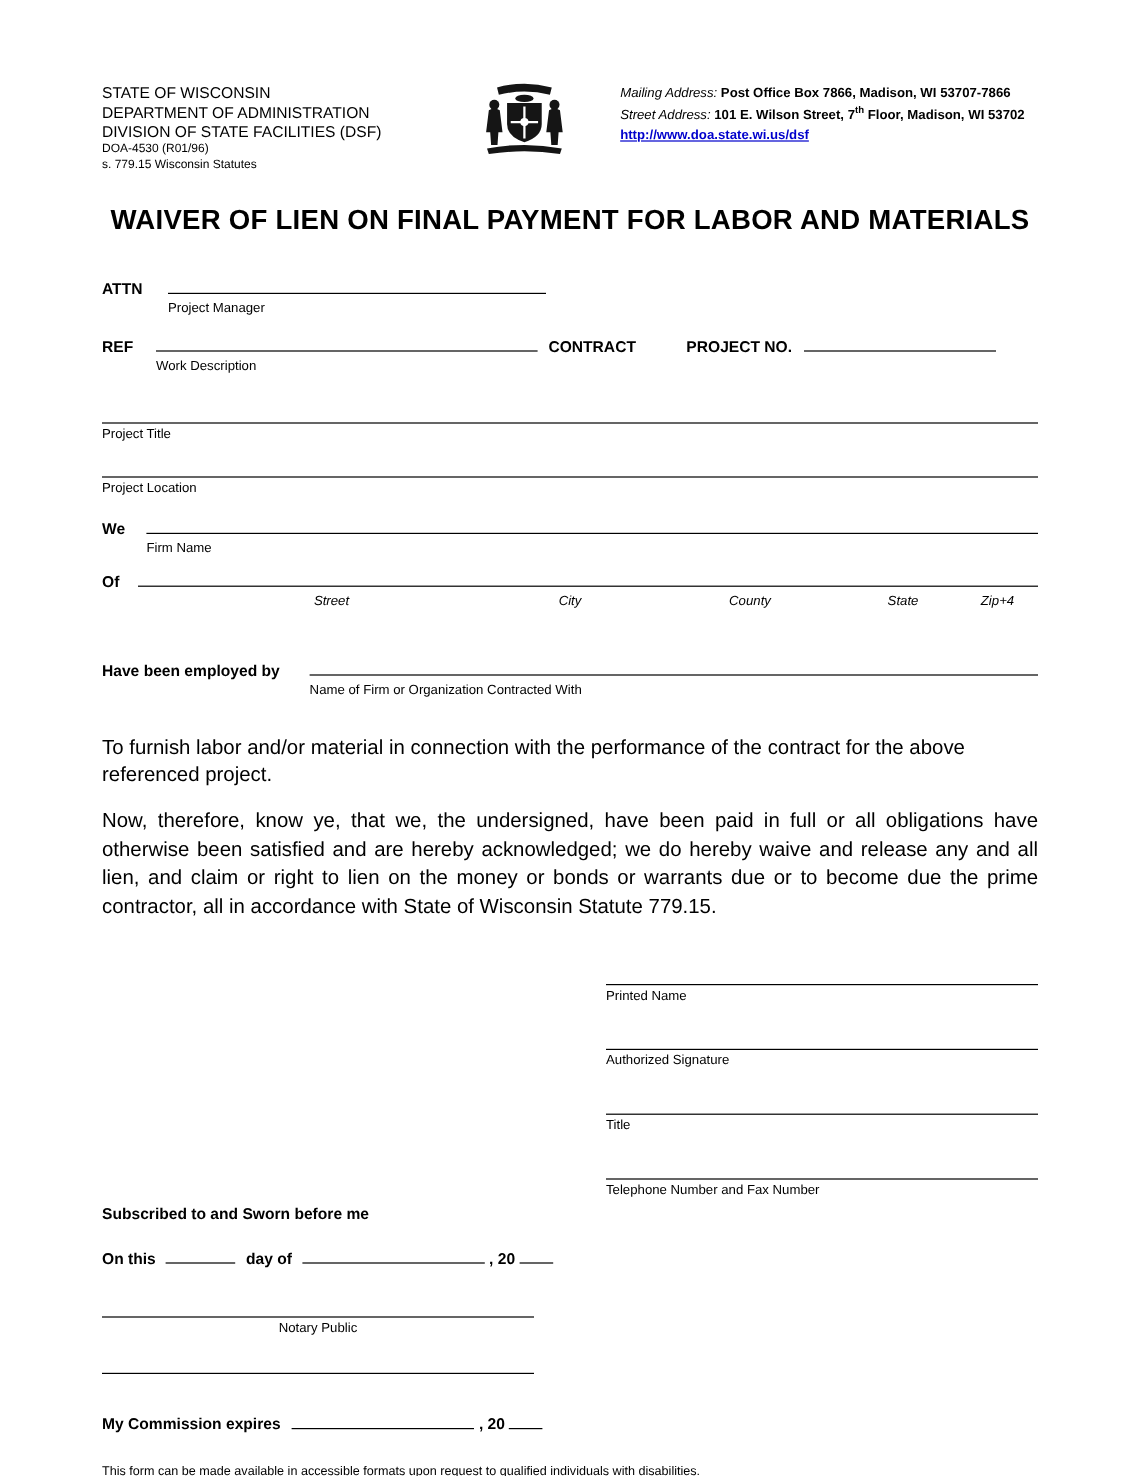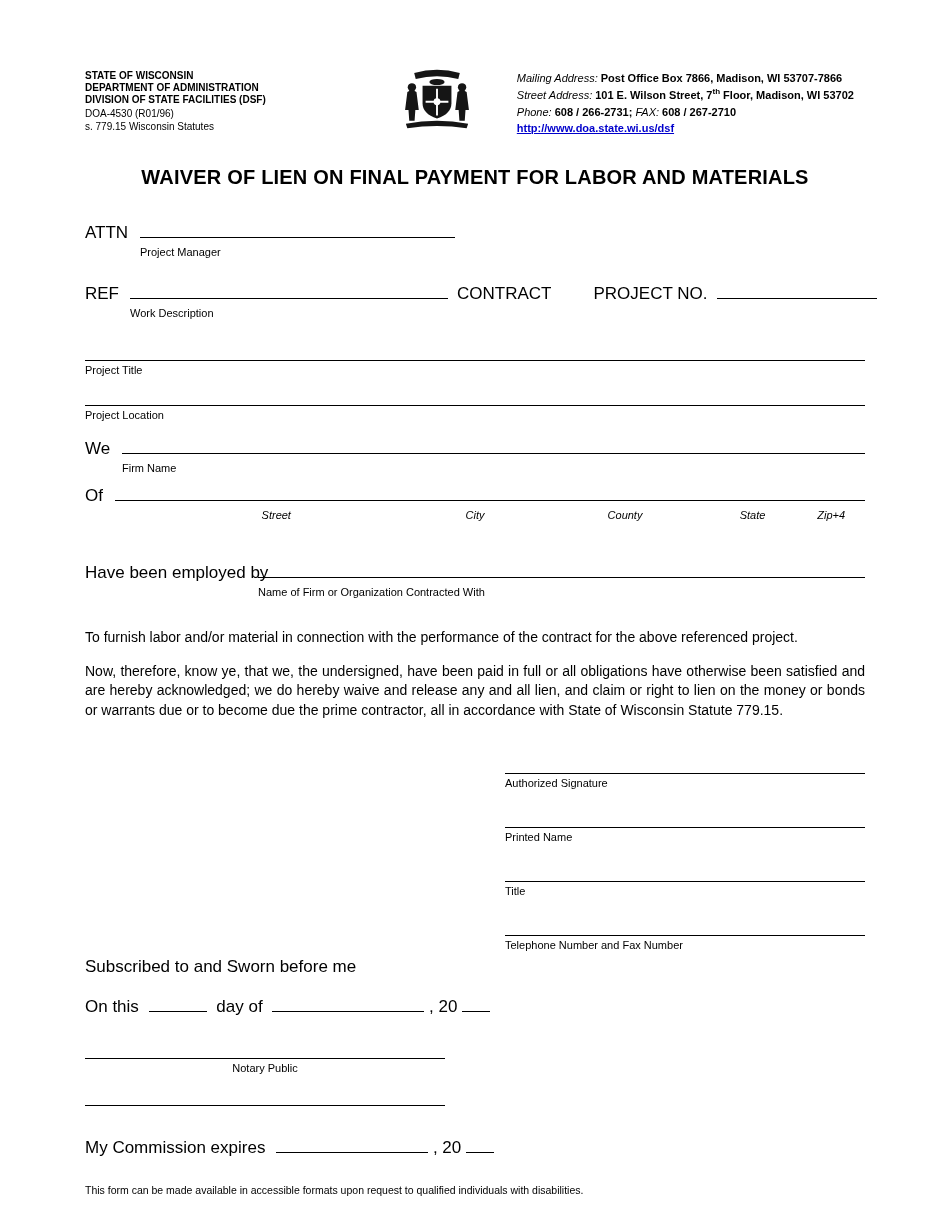--- a/index.html
+++ b/index.html
@@ -10,54 +10,54 @@
     background:#fff;
     color:#000;
     font-family:"Liberation Sans", sans-serif;
     padding:70px 85px 40px 85px;
     overflow:hidden;
   }
 
   
   .header { display:flex; align-items:flex-start; }
   .agency-block { width:300px; }
-  .agency-line { font-weight:bold; font-size:10px; line-height:1.22; }
+  .agency-line { font-weight:normal; font-size:13px; line-height:1.22; }
   .agency-small { font-size:10px; line-height:1.3; }
   .seal-wrap { width:80px; margin-left:22px; margin-top:-4px; flex:none; }
   .contact-block { margin-left:38px; width:358px; font-size:11px; line-height:1.5; }
   .c-label { font-style:italic; margin-right:3px; }
   .c-value { font-weight:bold; }
   .website { color:#0000cc; font-weight:bold; text-decoration:underline; cursor:pointer; }
   sup { font-size:8px; }
 
   
   .form-title {
     margin-top:26px;
     text-align:center;
-    font-size:20px;
+    font-size:23px;
     font-weight:bold;
     letter-spacing:.2px;
   }
 
   
-  .form-row { font-size:17px; white-space:nowrap; }
+  .form-row { font-size:13px; white-space:nowrap;font-weight:bold; }
   .form-label { display:inline-block; }
   .field {
     display:inline-block;
     border-bottom:1px solid #000;
     height:14px;
     vertical-align:baseline;
   }
   .full-line { border-bottom:1px solid #000; height:14px; }
   .caption { font-size:11px; margin-top:3px; }
 
   .addr-caps { position:relative; height:14px; margin-left:30px; margin-top:3px; font-size:11px; }
   .addr-cap { position:absolute; transform:translateX(-50%); white-space:nowrap;font-style:italic; }
 
-  .para { font-size:14px; line-height:1.4; }
+  .para { font-size:17px; line-height:1.4; }
   .para.justify { text-align:justify; }
 
   .sig-block { margin-left:420px; width:360px; }
   .sig-group { margin-bottom:27px; }
   .sig-line { border-bottom:1px solid #000; height:12px; }
 
   .notary-line { width:360px; border-bottom:1px solid #000; height:12px; }
   .notary-caption { width:360px; font-size:11px; text-align:center; margin-top:3px; }
 
   .footer-note { margin-top:26px; font-size:10.5px; }
@@ -92,36 +92,33 @@
     </div>
 
     <div class="contact-block">
       <div>
         <span class="c-label">Mailing Address:</span><span class="c-value">Post Office Box 7866, Madison, WI  53707-7866</span>
       </div>
       <div>
         <span class="c-label">Street Address:</span><span class="c-value"><span>101 E. Wilson Street, 7</span><sup>th</sup><span> Floor, Madison, WI  53702</span></span>
       </div>
       <div>
-        <span class="c-label">Phone:</span><span class="c-value">608 / 266-2731</span><span class="c-value">; </span><span class="c-label">FAX:</span><span class="c-value">608 / 267-2710</span>
-      </div>
-      <div>
         <span class="website">http://www.doa.state.wi.us/dsf</span>
       </div>
     </div>
   </div>
 
   <div class="form-title">WAIVER OF LIEN ON FINAL PAYMENT FOR LABOR AND MATERIALS</div>
 
   <div class="form-row" style="margin-top:34px">
     <span class="form-label" style="width:55px">ATTN</span><span class="field" style="width:315px"></span>
   </div>
   <div class="caption" style="margin-left:55px;width:315px">Project Manager</div>
 
-  <div class="form-row" style="margin-top:26px">
+  <div class="form-row" style="margin-top:16px">
     <span class="form-label" style="width:45px">REF</span><span class="field" style="width:318px"></span><span style="margin-left:9px">CONTRACT</span><span style="margin-left:42px">PROJECT NO.</span><span class="field" style="width:160px;margin-left:10px"></span>
   </div>
   <div class="caption" style="margin-left:45px;width:318px">Work Description</div>
 
   <div class="full-line" style="margin-top:28px"></div>
   <div class="caption">Project Title</div>
 
   <div class="full-line" style="margin-top:16px"></div>
   <div class="caption">Project Location</div>
 
@@ -145,25 +142,25 @@
     <span class="form-label" style="width:173px">Have been employed by</span><span class="field" style="width:607px"></span>
   </div>
   <div class="caption" style="margin-left:173px;width:607px">Name of Firm or Organization Contracted With</div>
 
   <div class="para" style="margin-top:30px">To furnish labor and/or material in connection with the performance of the contract for the above referenced project.</div>
   <div class="para justify" style="margin-top:14px">Now, therefore, know ye, that we, the undersigned, have been paid in full or all obligations have otherwise been satisfied and are hereby acknowledged; we do hereby waive and release any and all lien, and claim or right to lien on the money or bonds or warrants due or to become due the prime contractor, all in accordance with State of Wisconsin Statute 779.15.</div>
 
   <div class="sig-block" style="margin-top:42px">
     <div class="sig-group">
       <div class="sig-line"></div>
-      <div class="caption">Authorized Signature</div>
+      <div class="caption">Printed Name</div>
     </div>
     <div class="sig-group">
       <div class="sig-line"></div>
-      <div class="caption">Printed Name</div>
+      <div class="caption">Authorized Signature</div>
     </div>
     <div class="sig-group">
       <div class="sig-line"></div>
       <div class="caption">Title</div>
     </div>
     <div class="sig-group" style="margin-bottom:0">
       <div class="sig-line"></div>
       <div class="caption">Telephone Number and Fax Number</div>
     </div>
   </div>

